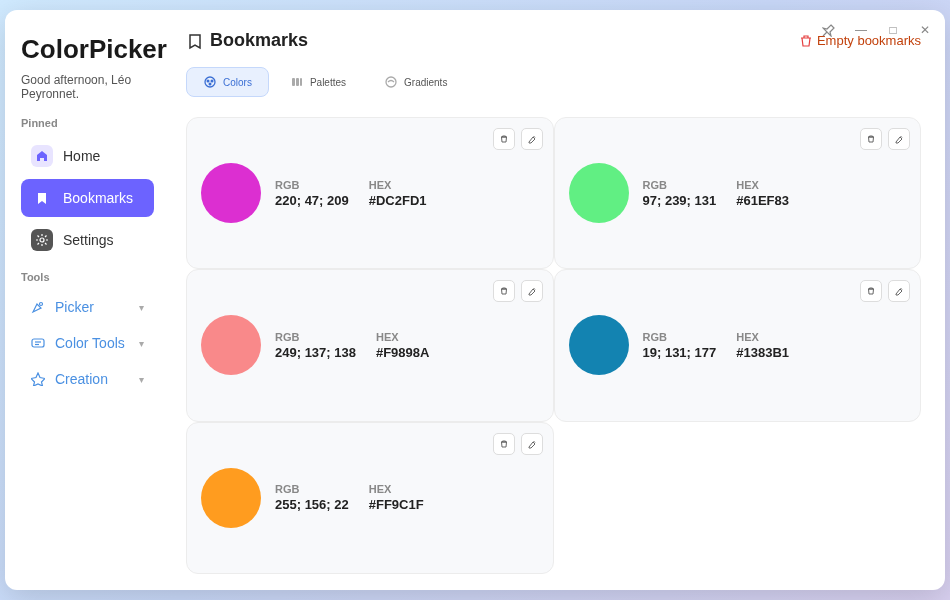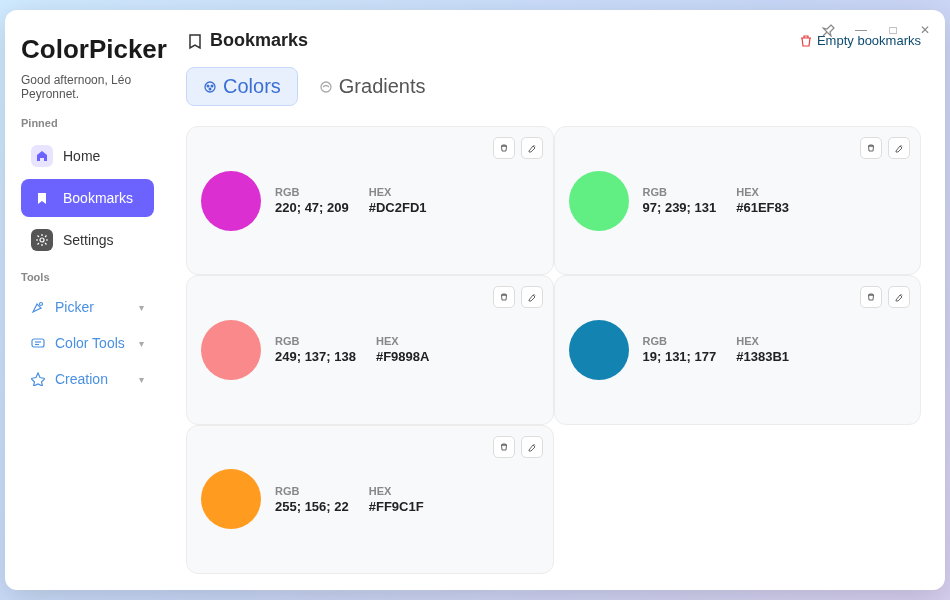--- a/index.html
+++ b/index.html
@@ -129,41 +129,41 @@
     .bookmarks-title {
       display: flex;
       align-items: center;
       gap: 6px;
       font-size: 18px;
       font-weight: 700;
       color: #222;
     }
     .empty-btn {
       font-size: 13px;
-      color: #0c4a6e;
+      color: #c2410c;
       cursor: pointer;
       display: flex;
       align-items: center;
       gap: 4px;
       background: none;
       border: none;
     }
     .tabs {
       display: flex;
       gap: 4px;
       margin-bottom: 20px;
     }
     .tab {
       display: flex;
       align-items: center;
       gap: 6px;
       padding: 7px 16px;
       border-radius: 8px;
       cursor: pointer;
-      font-size: 20px;
+      font-size: 10px;
       font-weight: 500;
       color: #555;
       border: 1.5px solid transparent;
     }
     .tab.active {
       background: #e8f0fe;
       color: #3b6fd4;
       border-color: #c5d8fb;
     }
     .colors-grid {
@@ -327,20 +327,28 @@
           <svg width="14" height="14" viewBox="0 0 14 14" fill="none">
             <circle cx="7" cy="7" r="5" stroke="#3b6fd4" stroke-width="1.3" fill="none"></circle>
             <circle cx="5" cy="6" r="1.5" fill="#3b6fd4"></circle>
             <circle cx="9" cy="6" r="1.5" fill="#3b6fd4"></circle>
             <circle cx="7" cy="9" r="1.5" fill="#3b6fd4"></circle>
           </svg>
           <span>Colors</span>
         </div>
         <div class="tab">
           <svg width="14" height="14" viewBox="0 0 14 14" fill="none">
+            <rect x="2" y="3" width="3" height="8" rx="1" fill="#aaa"></rect>
+            <rect x="6" y="3" width="3" height="8" rx="1" fill="#aaa"></rect>
+            <rect x="10" y="3" width="2" height="8" rx="1" fill="#aaa"></rect>
+          </svg>
+          <span>Palettes</span>
+        </div>
+        <div class="tab">
+          <svg width="14" height="14" viewBox="0 0 14 14" fill="none">
             <circle cx="7" cy="7" r="5" stroke="#aaa" stroke-width="1.3" fill="none"></circle>
             <path d="M4 7 Q7 4 10 7" stroke="#aaa" stroke-width="1.2" fill="none"></path>
           </svg>
           <span>Gradients</span>
         </div>
       </div>
 
       <div class="colors-grid">
 
         <div class="color-card">

